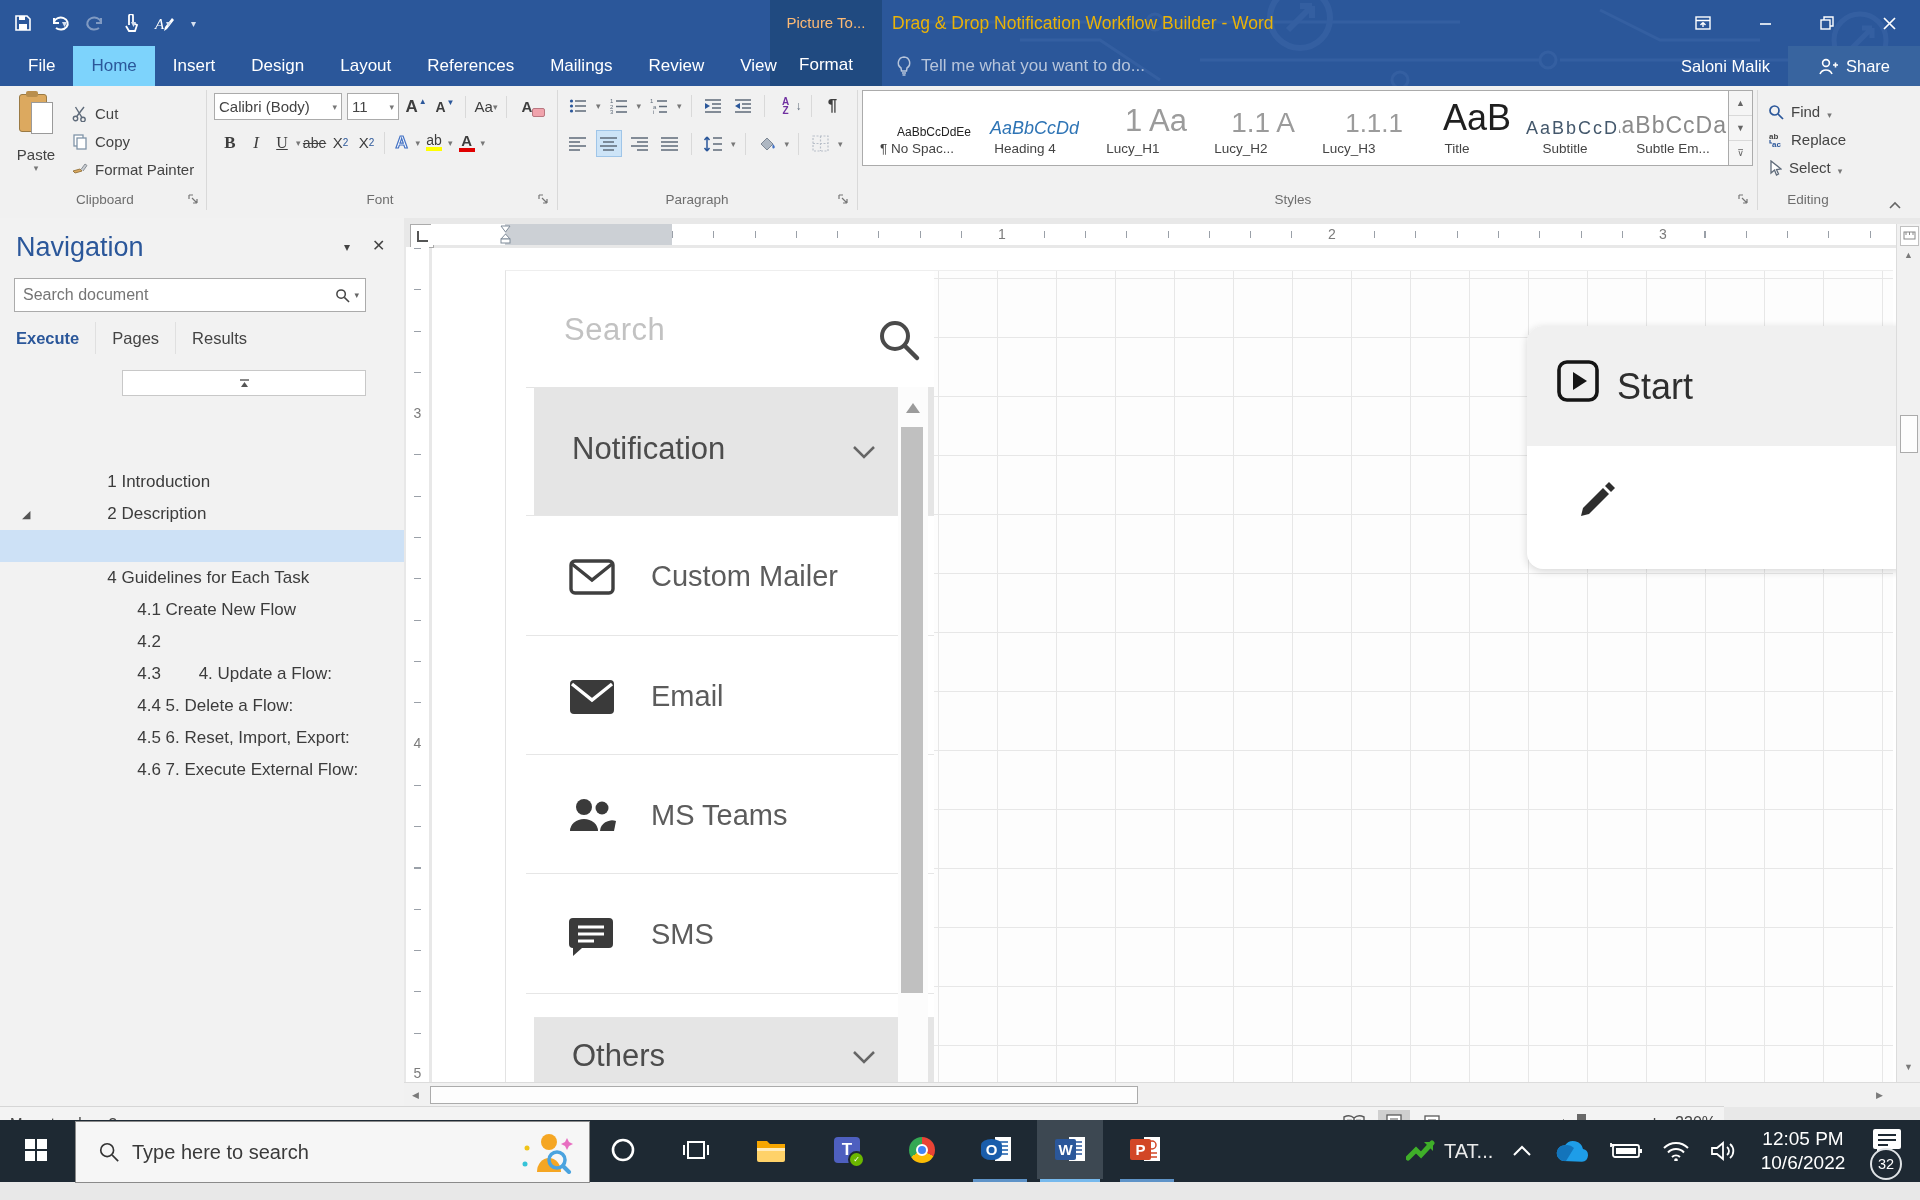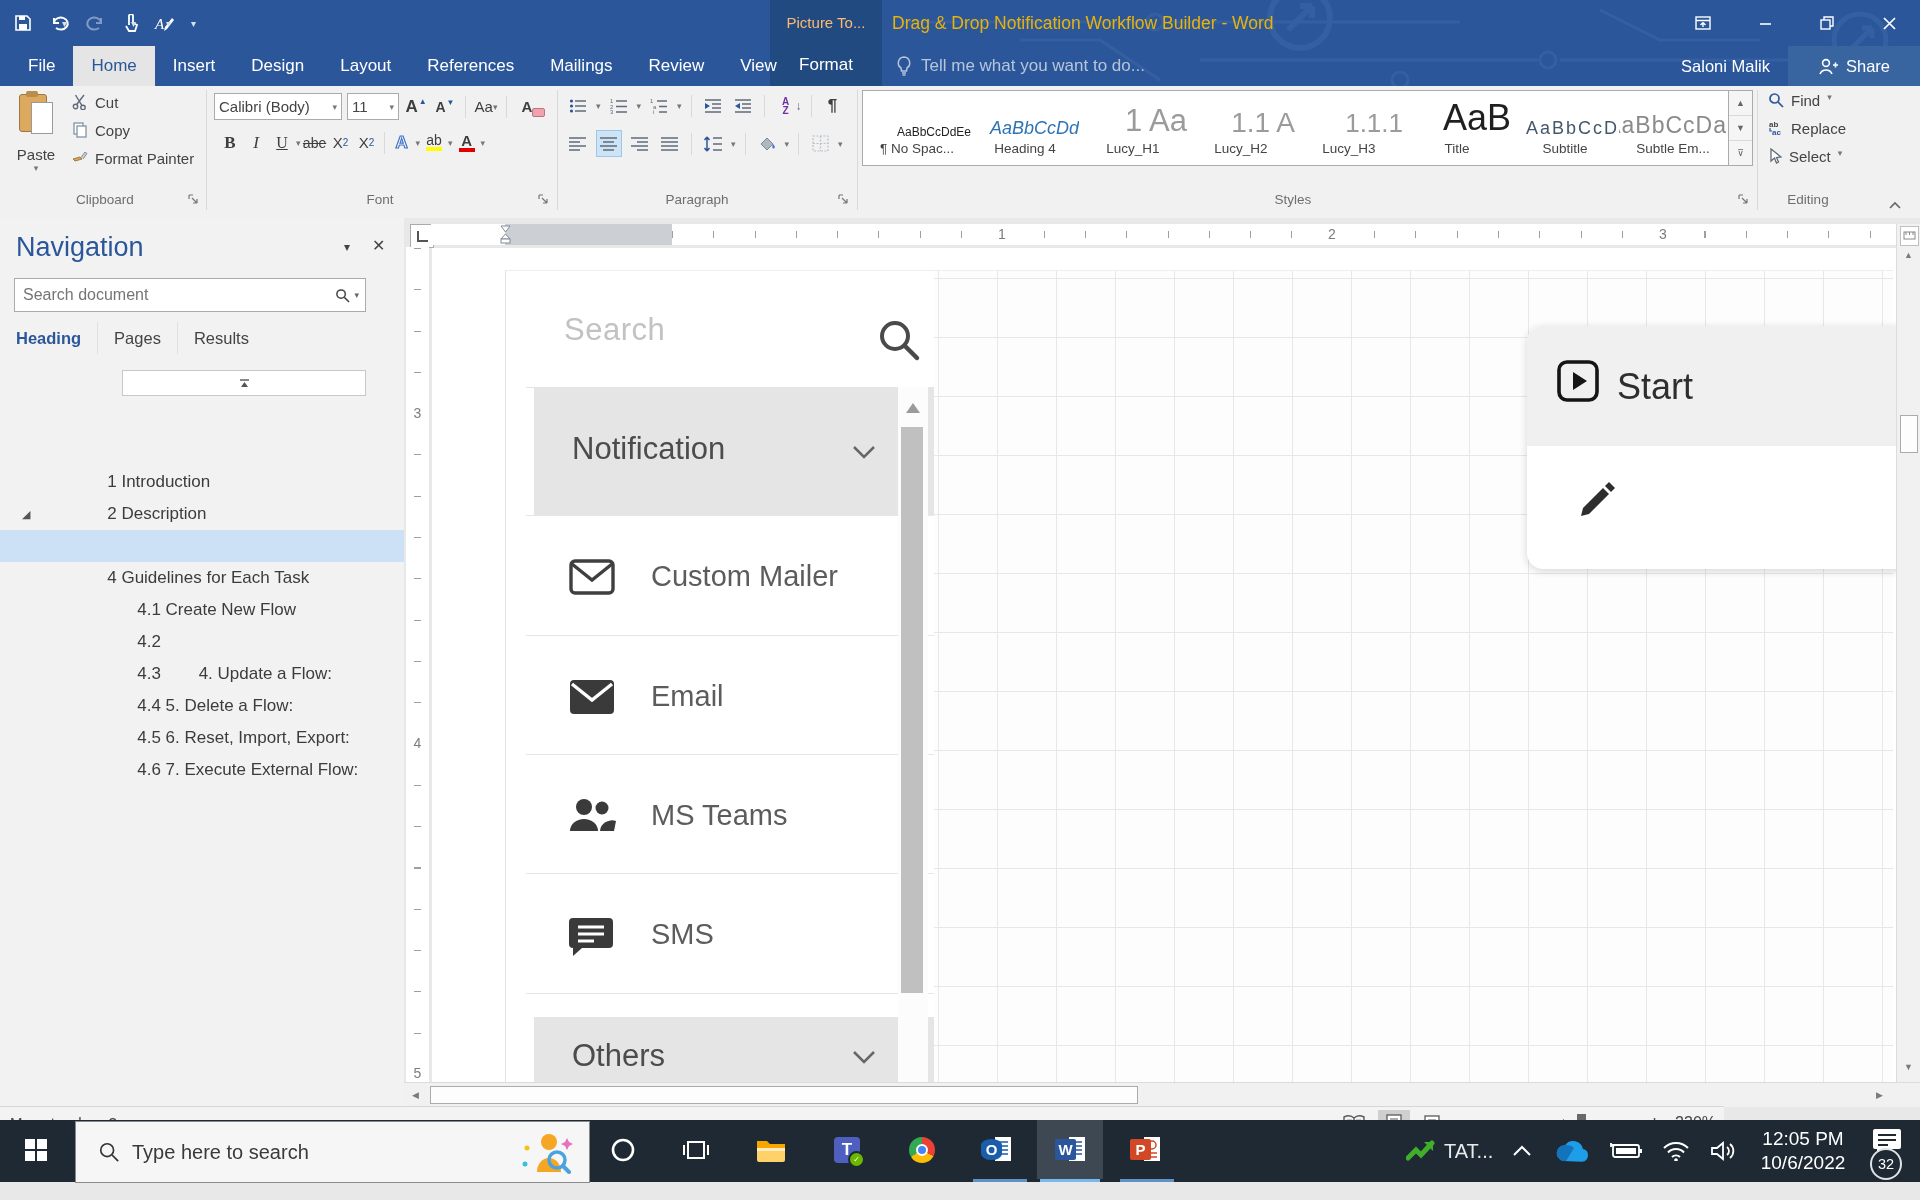--- a/index.html
+++ b/index.html
@@ -17,35 +17,35 @@
   .qat .c{font-size:10px;color:#d7e1f0;margin-left:-12px}
   .titlebar-title{position:absolute;top:0;left:892px;height:46px;display:flex;align-items:center;
      font-size:17.5px;color:#eab308;white-space:nowrap}
   .ctx{position:absolute;left:770px;top:0;width:112px;height:86px;background:#204a80;text-align:center}
   .ctx .g{font-size:15px;color:#fdba74;line-height:46px}
   .ctx .t{font-size:17px;color:#fff;line-height:38px}
   .winbtns{position:absolute;right:0;top:0;height:46px;display:flex}
   .winbtn{width:62px;height:46px;display:flex;align-items:center;justify-content:center}
   .tabs{position:absolute;left:10px;top:46px;height:40px;display:flex}
   .tab{padding:0 18px;font-size:17px;line-height:40px;color:#fff;white-space:nowrap}
-  .tab.active{background:#e5e5e5;color:#2b579a}
+  .tab.active{background:#7dd3fc;color:#2b579a}
   .tellme{position:absolute;left:896px;top:46px;height:40px;display:flex;align-items:center;gap:9px;
      color:#b7c5db;font-size:17px}
   .account{position:absolute;right:150px;top:46px;height:40px;line-height:40px;font-size:16.5px;color:#fff}
   .share{position:absolute;right:0;top:46px;width:132px;height:40px;background:#38649f;display:flex;
      align-items:center;justify-content:center;gap:8px;font-size:16.5px;color:#fff}
 
   
   .ribbon{position:absolute;left:0;top:86px;width:1920px;height:132px;background:#f1f1f1;
       border-bottom:1px solid #d2d2d2;color:#444;font-size:15px}
   .gsep{position:absolute;top:4px;height:120px;width:1px;background:#d9d9d9}
   .glabel{position:absolute;top:106px;height:20px;font-size:13.5px;color:#6e6e6e;text-align:center}
   .launch{position:absolute;top:108px}
   .bigbtn{position:absolute;left:8px;top:4px;width:56px;height:100px;text-align:center}
-  .sbt{display:flex;align-items:flex-start;gap:7px;height:28px;font-size:15px;color:#444}
+  .sbt{display:flex;align-items:flex-end;gap:7px;height:28px;font-size:15px;color:#444}
   .combo{height:25px;background:#fff;border:1px solid #ababab;display:flex;align-items:center;
       font-size:15px;color:#444;padding:0 4px;gap:4px}
   .car{font-size:9px;color:#777}
   .fbtn{min-width:24px;height:25px;display:flex;align-items:center;justify-content:center;color:#3e3e3e}
   .fbtn.on{background:#cde4f7;border:1px solid #9fc5e8}
   .vline{width:1px;height:22px;background:#d9d9d9;margin:0 3px}
   .stylebox{position:absolute;left:862px;top:4px;width:866px;height:74px;background:#fff;border:1px solid #ababab;display:flex}
   .styleitem{width:108px;text-align:center;overflow:hidden}
   .sprev{height:48px;display:flex;align-items:flex-end;justify-content:flex-end;white-space:nowrap}
   .slabel{font-size:13.5px;color:#444;margin-top:2px;white-space:nowrap}
@@ -611,21 +611,21 @@
     <span class="abs" style="left:372px;top:18px;color:#444;font-size:16px">✕</span>
     <div class="nav-search">
       <input placeholder="Search document" style="">
       <svg width="15" height="15" viewBox="0 0 16 16" style="margin:0 4px">
           <circle cx="6.5" cy="6.5" r="4.5" fill="none" stroke="#444" stroke-width="1.6"></circle>
           <path d="M10 10 L15 15" stroke="#444" stroke-width="1.6"></path>
         </svg>
       <span style="font-size:9px;color:#666;margin-right:6px">▾</span>
     </div>
     <div class="ntabs">
-      <div class="ntab on">Heading</div>
+      <div class="ntab on">Execute</div>
       <div class="ntab">Pages</div>
       <div class="ntab" style="border-right:0">Results</div>
     </div>
     <div class="toptool">
       <svg width="11" height="9" viewBox="0 0 11 9">
           <path d="M1 1 H10" stroke="#555" stroke-width="1.4"></path>
           <path d="M5.5 3 L9 8 H2 z" fill="#555"></path>
         </svg>
     </div>
     <div class="hlist">

